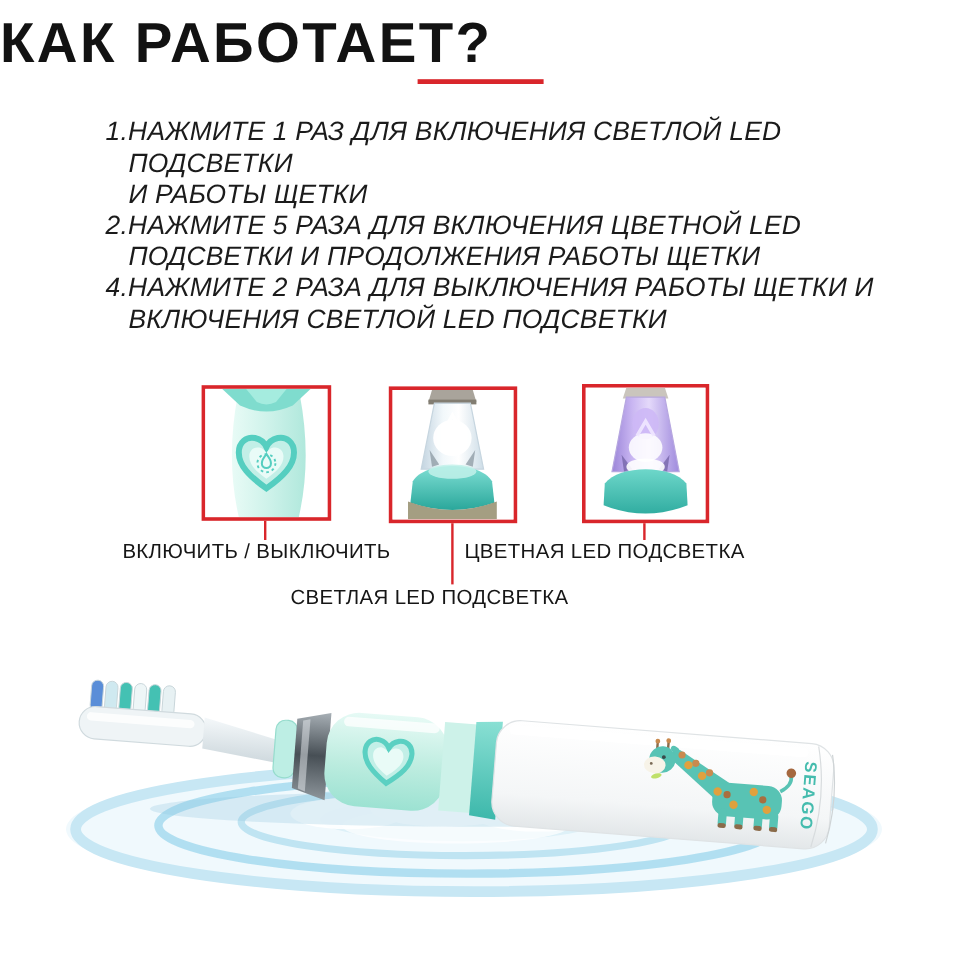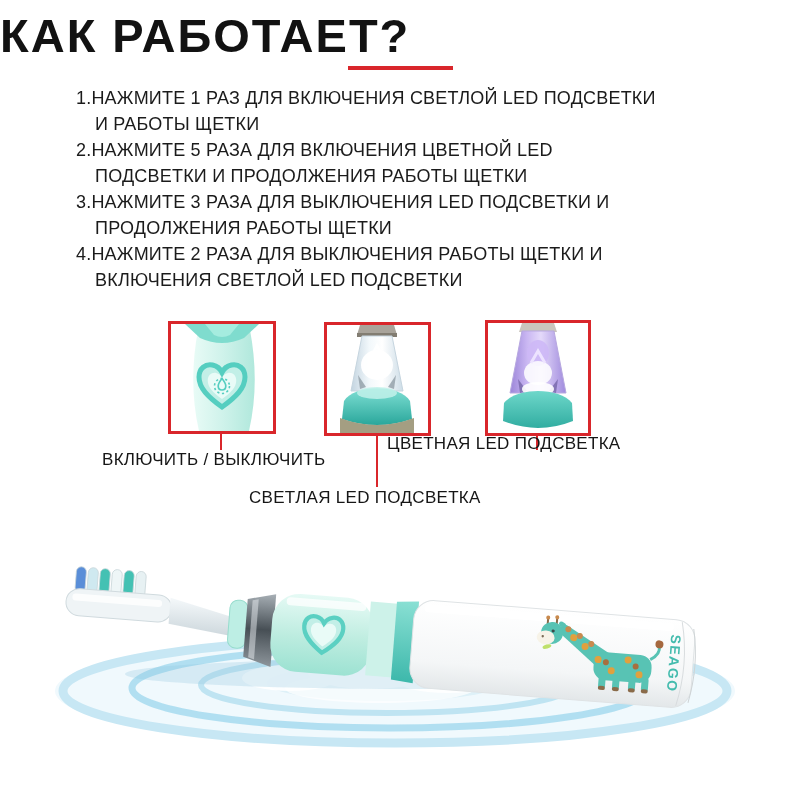--- a/index.html
+++ b/index.html
@@ -16,22 +16,22 @@
     color:#121212;
   }
   .title-underline {
     position:absolute; top:66px; left:348px; width:105px; height:4px;
     background:#d9262b;
   }
 
   
   .steps {
     position:absolute; top:85px; left:76px; width:662px;
-    margin:0; padding:0; list-style:none;
-    font-size:18px; line-height:26px; letter-spacing:0.2px; color:#1b1b1b;
+    margin:12px; padding:0; list-style:none;
+    font-size:22px; line-height:26px; letter-spacing:0.2px; color:#1b1b1b;font-style:italic;
   }
   .step { padding-left:19px; text-indent:-19px; }
   .step .txt { white-space:pre-line; }
 
   
   .figbox {
     position:absolute; border:3px solid #d9262b; background:#fff;
     box-sizing:border-box; overflow:hidden;
   }
   #box-power { left:168px; top:321px; width:108px; height:113px; }
@@ -42,42 +42,40 @@
   .connector { position:absolute; width:2px; background:#d9262b; }
   #conn-power { left:220px; top:434px; height:16px; }
   #conn-white { left:376px; top:436px; height:51px; }
   #conn-color { left:536px; top:436px; height:14px; }
 
   .figlabel {
     position:absolute; font-size:17px; letter-spacing:0.3px;
     white-space:nowrap; color:#161616;
   }
   #lbl-power { left:102px; top:450px; }
-  #lbl-color { left:387px; top:434px; }
-  #lbl-white { left:242px; top:488px;margin-left:7px; }
+  #lbl-color { left:387px; top:450px; }
+  #lbl-white { left:242px; top:488px; }
 
   
   .hero { position:absolute; left:40px; top:556px; width:720px; height:214px; }
   .hero svg { display:block; width:100%; height:100%; }
 </style>
 </head>
 <body>
 
 <div class="page">
 
   <h1 class="title">КАК РАБОТАЕТ?</h1>
   <div class="title-underline"></div>
 
   <ol class="steps">
     <li class="step"><span class="num">1.</span><span class="txt">НАЖМИТЕ 1 РАЗ ДЛЯ ВКЛЮЧЕНИЯ СВЕТЛОЙ LED ПОДСВЕТКИ
 И РАБОТЫ ЩЕТКИ</span></li>
     <li class="step"><span class="num">2.</span><span class="txt">НАЖМИТЕ 5 РАЗА ДЛЯ ВКЛЮЧЕНИЯ ЦВЕТНОЙ LED
 ПОДСВЕТКИ И ПРОДОЛЖЕНИЯ РАБОТЫ ЩЕТКИ</span></li>
-    <li class="step"><span class="num">3.</span><span class="txt">НАЖМИТЕ 3 РАЗА ДЛЯ ВЫКЛЮЧЕНИЯ LED ПОДСВЕТКИ И
-ПРОДОЛЖЕНИЯ РАБОТЫ ЩЕТКИ</span></li>
     <li class="step"><span class="num">4.</span><span class="txt">НАЖМИТЕ 2 РАЗА ДЛЯ ВЫКЛЮЧЕНИЯ РАБОТЫ ЩЕТКИ И
 ВКЛЮЧЕНИЯ СВЕТЛОЙ LED ПОДСВЕТКИ</span></li>
   </ol>
 
   <div class="figbox" id="box-power">
     <svg viewBox="0 0 102 107" preserveAspectRatio="none">
       <defs>
         <linearGradient id="b1body" x1="0" y1="0" x2="1" y2="0">
           <stop offset="0" stop-color="#e8fbf6"></stop>
             <stop offset="0.5" stop-color="#cef2ea"></stop>

